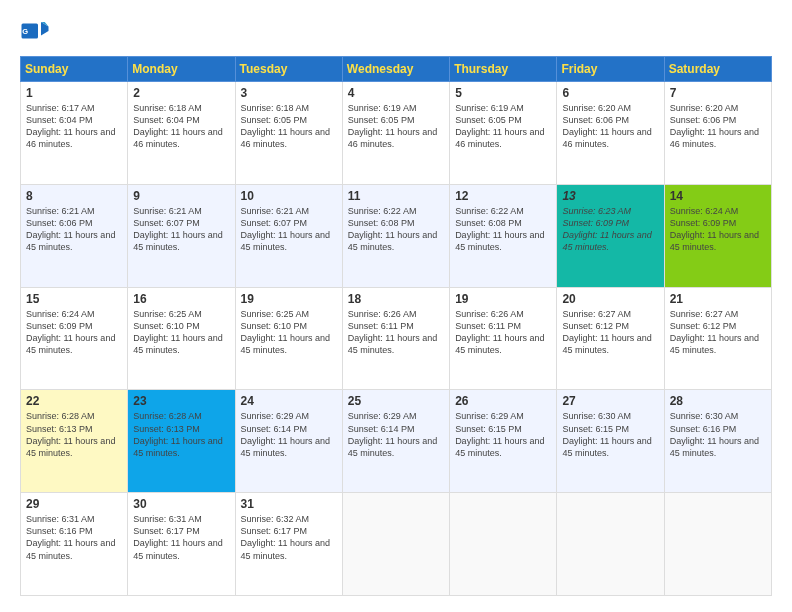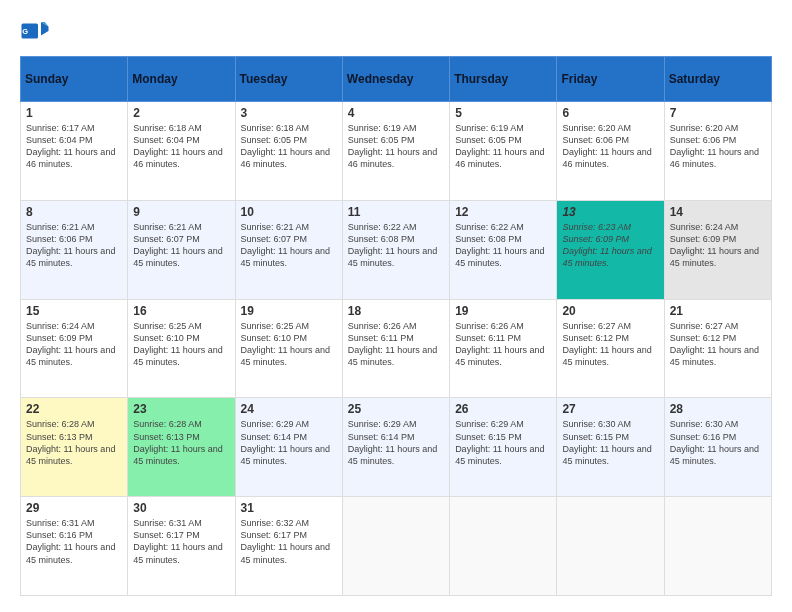--- a/index.html
+++ b/index.html
@@ -55,24 +55,24 @@
     }
     .calendar {
       flex: 1;
       border: 1px solid #ccc;
       border-collapse: collapse;
       width: 100%;
       table-layout: fixed;
     }
     .calendar thead tr th {
       background-color: #2372c7;
-      color: #0f172a;
+      color: #fde047;
       font-size: 12px;
       font-weight: bold;
-      padding: 15px 4px;
+      padding: 5px 4px;
       text-align: left;
       border: 1px solid #5590d9;
     }
     .calendar tbody tr td {
       vertical-align: top;
       padding: 4px 5px;
       border: 1px solid #ddd;
       font-size: 9.5px;
       color: #333;
       height: 80px;
@@ -141,34 +141,34 @@
           <td><span class="day-num">6</span><span class="cell-text">Sunrise: 6:20 AM<br>Sunset: 6:06 PM<br>Daylight: 11 hours and 46 minutes.</span></td>
           <td><span class="day-num">7</span><span class="cell-text">Sunrise: 6:20 AM<br>Sunset: 6:06 PM<br>Daylight: 11 hours and 46 minutes.</span></td>
         </tr>
         <tr style="background: rgb(240, 244, 255);">
           <td style="background: rgb(240, 244, 255);"><span class="day-num">8</span><span class="cell-text">Sunrise: 6:21 AM<br>Sunset: 6:06 PM<br>Daylight: 11 hours and 45 minutes.</span></td>
           <td style="background: rgb(240, 244, 255);"><span class="day-num">9</span><span class="cell-text">Sunrise: 6:21 AM<br>Sunset: 6:07 PM<br>Daylight: 11 hours and 45 minutes.</span></td>
           <td style="background: rgb(240, 244, 255);"><span class="day-num">10</span><span class="cell-text">Sunrise: 6:21 AM<br>Sunset: 6:07 PM<br>Daylight: 11 hours and 45 minutes.</span></td>
           <td style="background: rgb(240, 244, 255);"><span class="day-num">11</span><span class="cell-text">Sunrise: 6:22 AM<br>Sunset: 6:08 PM<br>Daylight: 11 hours and 45 minutes.</span></td>
           <td style="background: rgb(240, 244, 255);"><span class="day-num">12</span><span class="cell-text">Sunrise: 6:22 AM<br>Sunset: 6:08 PM<br>Daylight: 11 hours and 45 minutes.</span></td>
           <td style="background: #14b8a6; font-style: italic;"><span class="day-num">13</span><span class="cell-text">Sunrise: 6:23 AM<br>Sunset: 6:09 PM<br>Daylight: 11 hours and 45 minutes.</span></td>
-          <td style="background: #e5e5e5;"><span class="day-num">14</span><span class="cell-text">Sunrise: 6:24 AM<br>Sunset: 6:09 PM<br>Daylight: 11 hours and 45 minutes.</span></td>
+          <td style="background: #84cc16;"><span class="day-num">14</span><span class="cell-text">Sunrise: 6:24 AM<br>Sunset: 6:09 PM<br>Daylight: 11 hours and 45 minutes.</span></td>
         </tr>
         <tr>
           <td><span class="day-num">15</span><span class="cell-text">Sunrise: 6:24 AM<br>Sunset: 6:09 PM<br>Daylight: 11 hours and 45 minutes.</span></td>
           <td><span class="day-num">16</span><span class="cell-text">Sunrise: 6:25 AM<br>Sunset: 6:10 PM<br>Daylight: 11 hours and 45 minutes.</span></td>
           <td><span class="day-num">19</span><span class="cell-text">Sunrise: 6:25 AM<br>Sunset: 6:10 PM<br>Daylight: 11 hours and 45 minutes.</span></td>
           <td><span class="day-num">18</span><span class="cell-text">Sunrise: 6:26 AM<br>Sunset: 6:11 PM<br>Daylight: 11 hours and 45 minutes.</span></td>
           <td><span class="day-num">19</span><span class="cell-text">Sunrise: 6:26 AM<br>Sunset: 6:11 PM<br>Daylight: 11 hours and 45 minutes.</span></td>
           <td><span class="day-num">20</span><span class="cell-text">Sunrise: 6:27 AM<br>Sunset: 6:12 PM<br>Daylight: 11 hours and 45 minutes.</span></td>
           <td><span class="day-num">21</span><span class="cell-text">Sunrise: 6:27 AM<br>Sunset: 6:12 PM<br>Daylight: 11 hours and 45 minutes.</span></td>
         </tr>
         <tr style="background: rgb(240, 244, 255);">
           <td style="background: #fef9c3;"><span class="day-num">22</span><span class="cell-text">Sunrise: 6:28 AM<br>Sunset: 6:13 PM<br>Daylight: 11 hours and 45 minutes.</span></td>
-          <td style="background: #86efac;"><span class="day-num">23</span><span class="cell-text">Sunrise: 6:28 AM<br>Sunset: 6:13 PM<br>Daylight: 11 hours and 45 minutes.</span></td>
+          <td style="background: #0ea5e9;"><span class="day-num">23</span><span class="cell-text">Sunrise: 6:28 AM<br>Sunset: 6:13 PM<br>Daylight: 11 hours and 45 minutes.</span></td>
           <td style="background: rgb(240, 244, 255); margin-top: 24px;"><span class="day-num">24</span><span class="cell-text">Sunrise: 6:29 AM<br>Sunset: 6:14 PM<br>Daylight: 11 hours and 45 minutes.</span></td>
           <td style="background: rgb(240, 244, 255);"><span class="day-num">25</span><span class="cell-text">Sunrise: 6:29 AM<br>Sunset: 6:14 PM<br>Daylight: 11 hours and 45 minutes.</span></td>
           <td style="background: rgb(240, 244, 255);"><span class="day-num">26</span><span class="cell-text">Sunrise: 6:29 AM<br>Sunset: 6:15 PM<br>Daylight: 11 hours and 45 minutes.</span></td>
           <td style="background: rgb(240, 244, 255);"><span class="day-num">27</span><span class="cell-text">Sunrise: 6:30 AM<br>Sunset: 6:15 PM<br>Daylight: 11 hours and 45 minutes.</span></td>
           <td style="background: rgb(240, 244, 255);"><span class="day-num">28</span><span class="cell-text">Sunrise: 6:30 AM<br>Sunset: 6:16 PM<br>Daylight: 11 hours and 45 minutes.</span></td>
         </tr>
         <tr>
           <td><span class="day-num">29</span><span class="cell-text">Sunrise: 6:31 AM<br>Sunset: 6:16 PM<br>Daylight: 11 hours and 45 minutes.</span></td>
           <td><span class="day-num">30</span><span class="cell-text">Sunrise: 6:31 AM<br>Sunset: 6:17 PM<br>Daylight: 11 hours and 45 minutes.</span></td>
           <td><span class="day-num">31</span><span class="cell-text">Sunrise: 6:32 AM<br>Sunset: 6:17 PM<br>Daylight: 11 hours and 45 minutes.</span></td>

